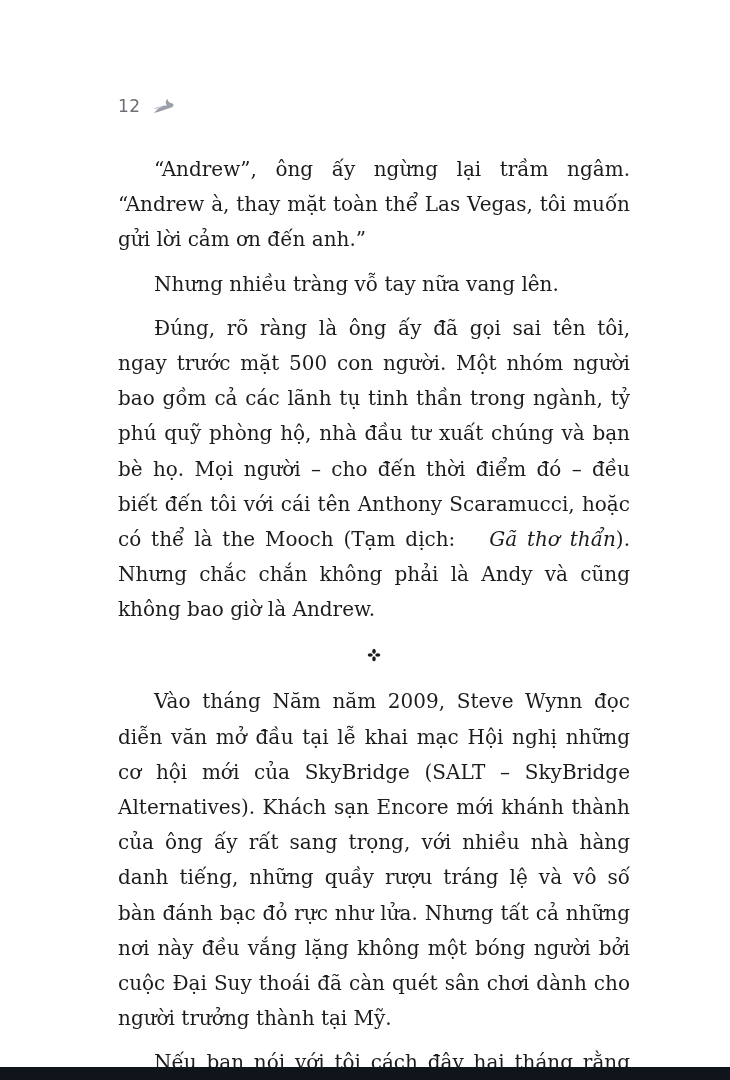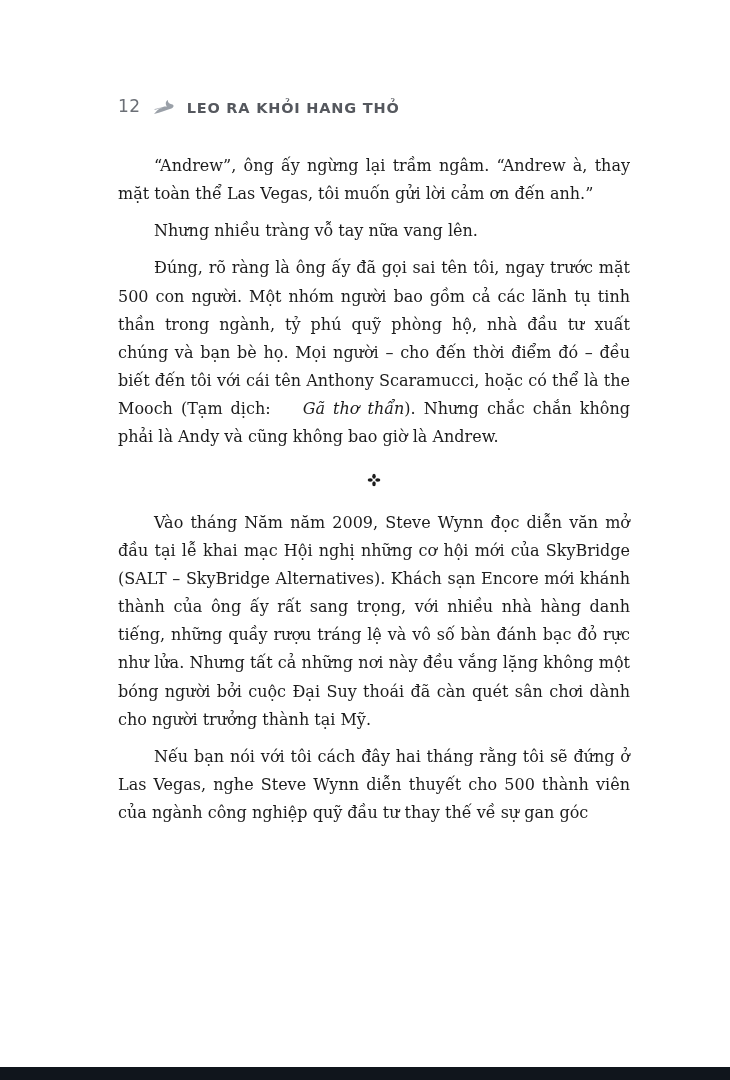--- a/index.html
+++ b/index.html
@@ -16,21 +16,21 @@
     font-family: "DejaVu Serif", serif;
     color: #1c1c1c;
     box-sizing: border-box;
   }
   .page-header {
     position: absolute;
     top: 96px;
     left: 118px;
     right: 100px;
     display: flex;
-    align-items: flex-end;
+    align-items: center;
     gap: 9px;
     font-family: "DejaVu Sans", sans-serif;
     color: #5f6368;
   }
   .page-number {
     font-size: 17px;
     color: #6b6f76;
     letter-spacing: 0.5px;
   }
   .header-icon {
@@ -45,21 +45,21 @@
     color: #55585e;
   }
   .body-text {
     position: absolute;
     top: 152px;
     left: 118px;
     width: 512px;
   }
   .body-text p {
     margin: 0 0 9px 0;
-    font-size: 16px;
+    font-size: 20px;
     line-height: 1.76;
     text-align: justify;
     text-indent: 36px;
     color: #1c1c1c;
   }
   .body-text p em {
     font-style: italic;
     margin-left: 24px;
   }
   .ornament-row {
@@ -82,21 +82,20 @@
 <div class="page">
 
   <div class="page-header">
     <span class="page-number">12</span>
     <span class="header-icon">
       <svg width="24" height="17" viewBox="0 0 24 17" aria-hidden="true">
         <path d="M2 15 C7 9, 11 7, 15 7.6 C13 5, 13.6 2.4, 15.8 1 C15.8 3.6, 17.4 5, 19.6 5.2 C22 5.4, 22.4 8.2, 19.4 9.4 C14.6 11.2, 8.4 13, 2 15 Z" fill="#9aa0a8"></path>
         <path d="M3 10.5 C5.5 9.5, 7.5 9, 9.5 9" stroke="#b6bac0" stroke-width="1.1" fill="none" stroke-linecap="round"></path>
       </svg>
     </span>
-    <span class="running-title">LEO RA KHỎI HANG THỎ</span>
   </div>
 
   <div class="body-text">
 
     <p>
       <span>“Andrew”, ông ấy ngừng lại trầm ngâm. “Andrew à, thay mặt toàn thể Las Vegas, tôi muốn gửi lời cảm ơn đến anh.”</span>
     </p>
 
     <p>
       <span>Nhưng nhiều tràng vỗ tay nữa vang lên.</span>

